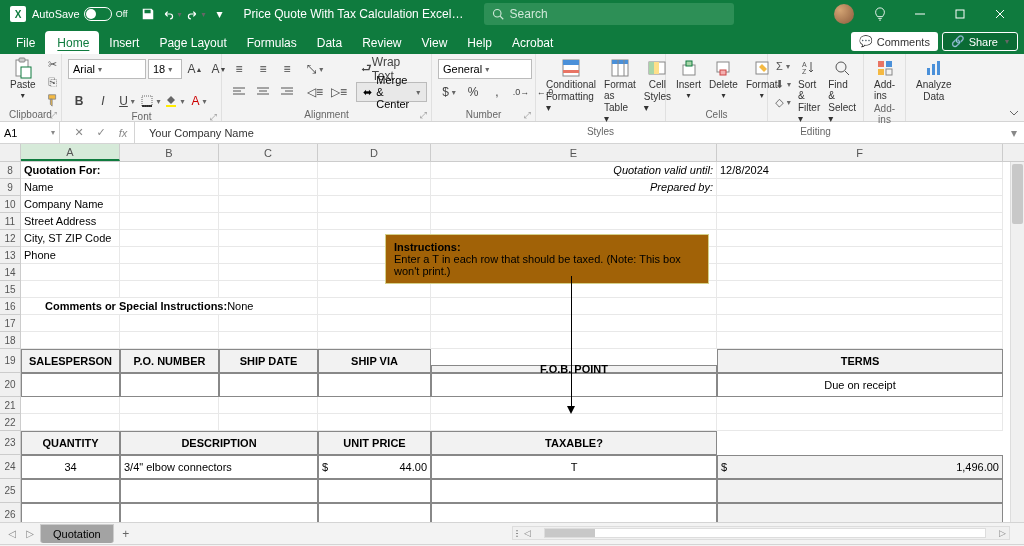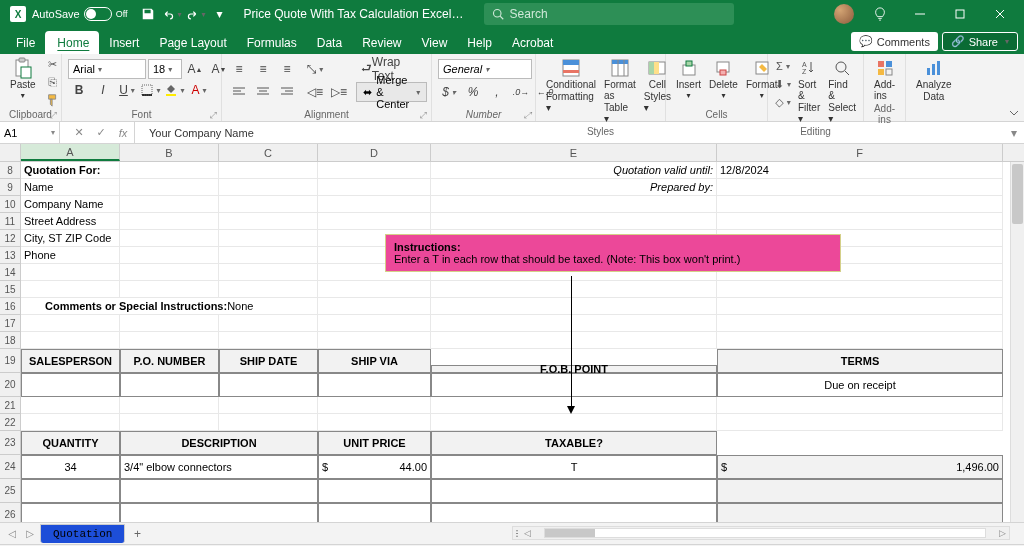--- a/index.html
+++ b/index.html
@@ -62,32 +62,32 @@
 .row-h { height:17px; border-bottom:1px solid #ccc; border-right:1px solid #ccc; background:#f0f0f0; font-size:10px; color:#555; display:flex; align-items:center; justify-content:center; cursor:pointer;}
 .row-h.tall { height:24px;}
 .cells { position:absolute; left:21px; top:0; right:0;}
 .r { display:flex; height:17px;}
 .r.tall { height:24px;}
 .c { border-right:1px solid #e8e8e8; border-bottom:1px solid #e8e8e8; padding:1px 3px; font-size:11px; overflow:visible; white-space:nowrap; display:flex; align-items:center;}
 .vscroll { position:absolute; right:0; top:18px; bottom:0; width:14px; background:#f0f0f0; border-left:1px solid #ddd;}
 .vscroll .thumb { position:absolute; left:1px; right:1px; top:2px; height:60px; background:#c8c8c8; border-radius:2px; cursor:pointer;}
 
 
-.instr-box { position:absolute; background:#ec4899; border:1px solid #d4d089; padding:6px 8px; font-size:11px; width:456px;}
+.instr-box { position:absolute; background:#a16207; border:1px solid #d4d089; padding:6px 8px; font-size:11px; width:324px;}
 .arrow-line { position:absolute; width:1px; background:#000;}
 .arrow-head { position:absolute; border-left:4px solid transparent; border-right:4px solid transparent; border-top:8px solid #000;}
 
 
 .tbl-h { background:#f2f2f2; font-weight:bold; text-align:center; justify-content:center; border:1px solid #888 !important; font-style:normal;}
 .tbl-amt-cell { background:#f2f2f2; border:1px solid #888 !important;}
 
 
 .sheet-tabs { height:22px; background:#f3f3f3; border-top:1px solid #d4d4d4; display:flex; align-items:center; padding:0 4px; gap:2px; position:relative;}
 .nav-arrow { width:16px; color:#888; text-align:center; cursor:pointer; font-size:10px;}
-.sheet-tab { padding:3px 12px; background:#1d4ed8; border:1px solid #ccc; border-bottom:none; font-size:11px; cursor:pointer; border-radius: 0 0 3px 3px; font-family: Liberation Mono, monospace;}
+.sheet-tab { padding:3px 12px; background:#a3a3a3; border:1px solid #ccc; border-bottom:none; font-size:11px; cursor:pointer; border-radius: 0 0 3px 3px;}
 .new-sheet { width:20px; text-align:center; cursor:pointer; color:#666;}
 .hsplit { position:absolute; left:50%; right:14px; top:3px; height:14px; background:#f0f0f0; border:1px solid #ddd; display:flex; align-items:center;}
 .hsplit .htrack { flex:1; margin:0 10px; height:10px; background:#fff; border:1px solid #ddd; position:relative;}
 .hsplit .hthumb { position:absolute; left:0; width:50px; top:0; bottom:0; background:#c8c8c8; cursor:pointer;}
 
 .status-bar { height:20px; background:#f3f3f3; border-top:1px solid #d4d4d4; display:flex; align-items:center; padding:0 6px; font-size:10px; color:#555; gap:10px;}
 .status-bar .spacer { flex:1;}
 
 svg { display:block;}
 </style>
@@ -191,21 +191,21 @@
             <svg width="14" height="14" viewBox="0 0 16 16">
               <path fill="#f4b942" stroke="#888" d="M3 2h8v5H3zM5 7v6l2 2V7z"></path>
             </svg>
           </div>
       </div>
     </div>
     <div class="label"><span>Clipboard</span><span class="launcher">⤢</span></div>
   </div>
 
   <div class="ribbon-group" style="width:160px;">
-    <div class="body" style="flex-direction:column; gap:1px; padding-top:3px;">
+    <div class="body" style="flex-direction:column; gap:12px; padding-top:3px;">
       <div class="row-btns">
         <div class="font-combo dd-arrow" style="width:78px;">Arial</div>
         <div class="font-combo dd-arrow" style="width:34px;">18</div>
         <div class="sq-btn">A<sup style="font-size:7px;">▲</sup></div>
         <div class="sq-btn">A<sup style="font-size:7px;">▼</sup></div>
       </div>
       <div class="row-btns">
         <div class="sq-btn">
             <b>B</b>
           </div>
@@ -281,21 +281,21 @@
             <div class="sq-btn" style="width:auto; padding:0 4px;">⮐ <span>Wrap Text</span></div>
           </div>
         <div class="row-btns">
             <div class="wide-btn dd-arrow">⬌ <span>Merge &amp; Center</span></div>
           </div>
       </div>
     </div>
     <div class="label"><span>Alignment</span><span class="launcher">⤢</span></div>
   </div>
 
-  <div class="ribbon-group" style="width:104px;font-style:italic;">
+  <div class="ribbon-group" style="width:104px;">
     <div class="body" style="flex-direction:column; gap:3px; padding-top:3px;">
       <div class="font-combo dd-arrow" style="width:94px;">General</div>
       <div class="row-btns">
         <div class="sq-btn dd-arrow">$</div>
         <div class="sq-btn">%</div>
         <div class="sq-btn">,</div>
         <div class="sq-btn" style="font-size:9px;">.0→</div>
         <div class="sq-btn" style="font-size:9px;">←.0</div>
       </div>
     </div>

